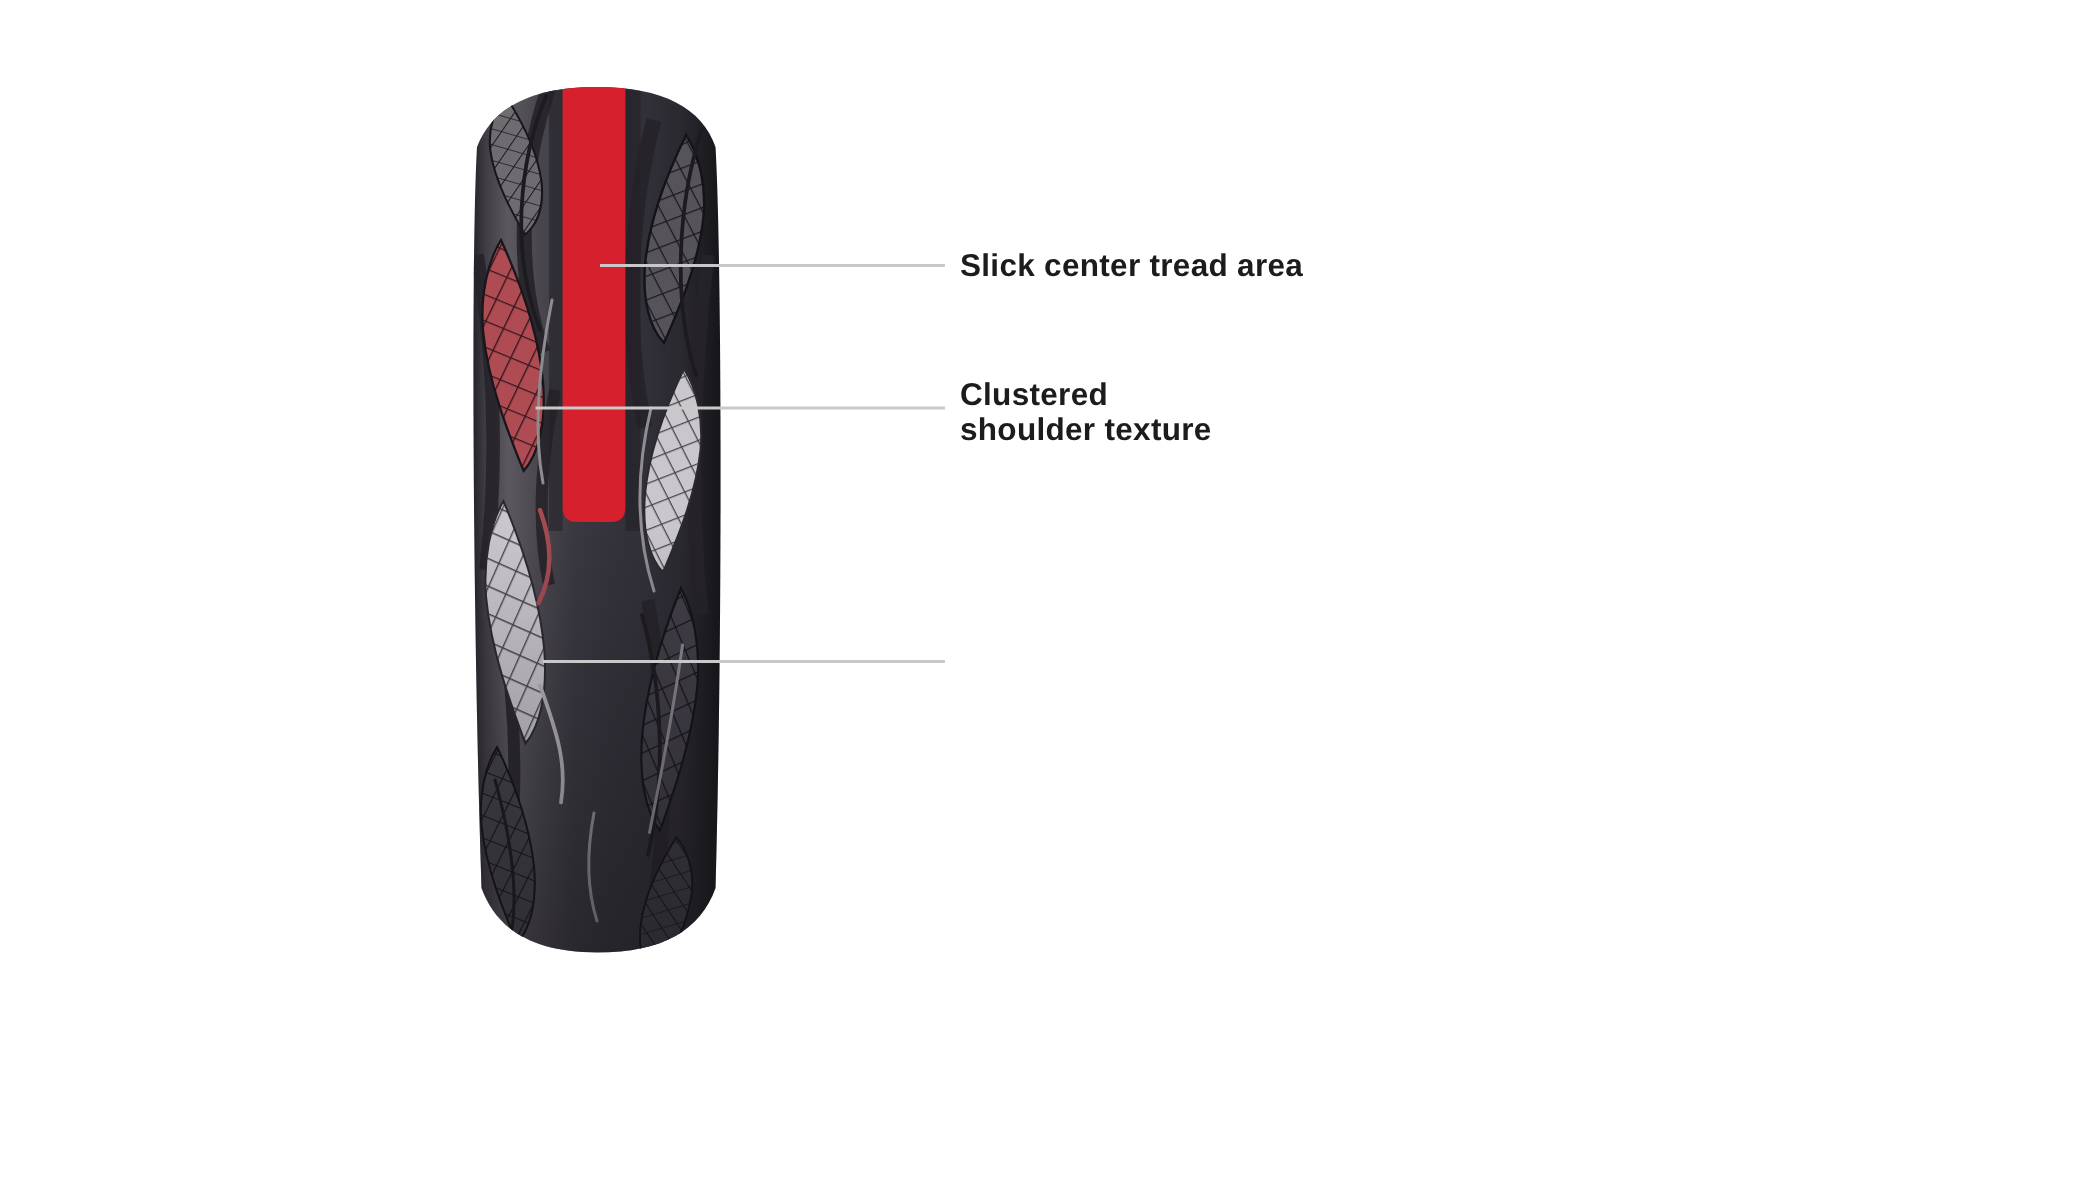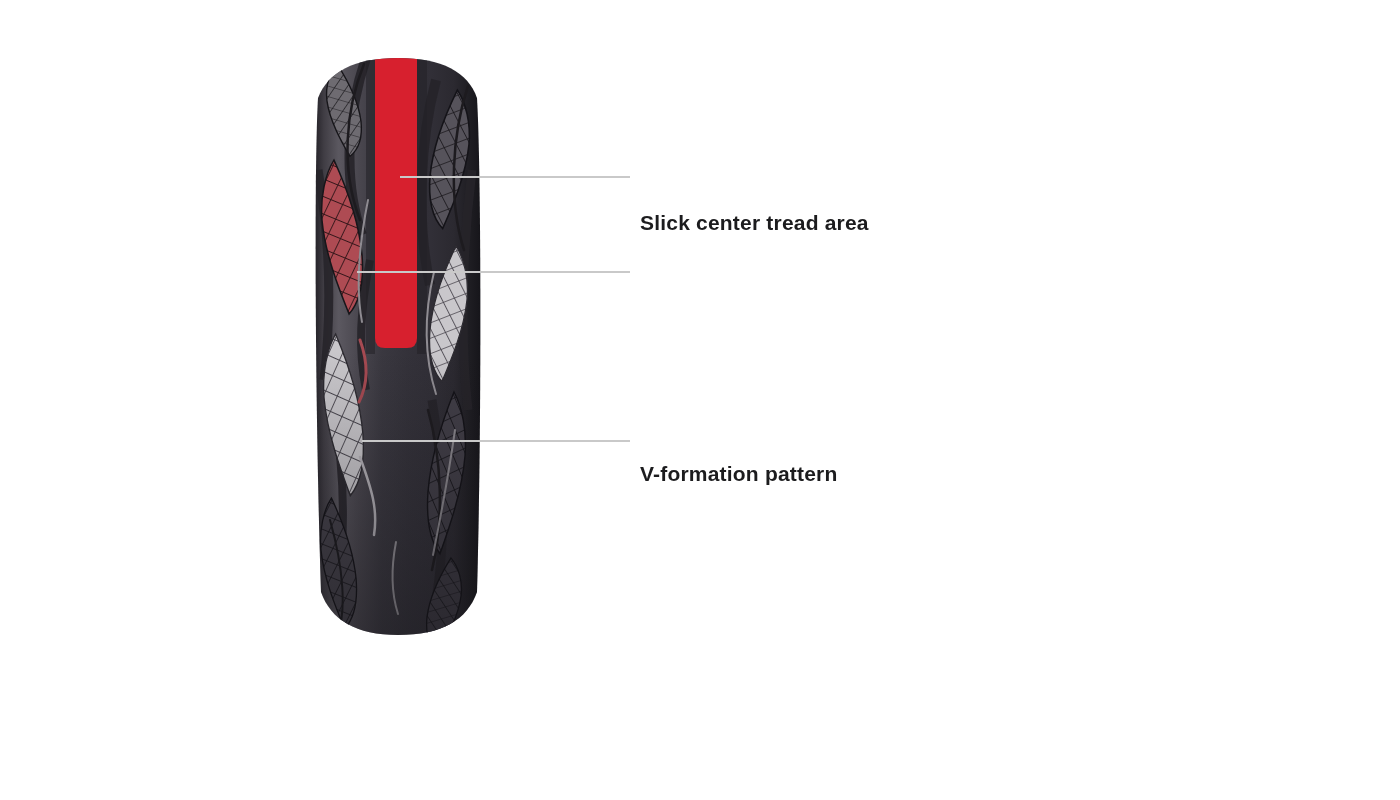--- a/index.html
+++ b/index.html
@@ -29,21 +29,21 @@
   }
   .callout {
     position: absolute;
     color: #1c1c1e;
     font-size: 21px;
     line-height: 23px;
     font-weight: 600;
     letter-spacing: 0.2px;
     white-space: nowrap;
   }
-  .callout span { display: block; margin-top: 45px; }
+  .callout span { display: block; }
 </style>
 </head>
 <body>
 
 <div class="stage">
 
   <svg class="tire-svg" viewBox="0 0 200 600" xmlns="http://www.w3.org/2000/svg" aria-hidden="true">
     <defs>
       <path id="tireOutline" d="M18,48 C28,22 54,8 98,8 C142,8 168,22 177,48
         C181,115 182,360 177,542 C167,570 142,585 98,585
@@ -171,19 +171,22 @@
       <rect x="0" y="300" width="200" height="300" fill="url(#fadeBottom)"></rect>
     </g>
   </svg>
 
   <div class="leader" style="left:400px; top:176px; width:230px;"></div>
   <div class="callout" style="left:640px; top:166px;">
     <span>Slick center tread area</span>
   </div>
 
   <div class="leader" style="left:357px; top:271px; width:273px;"></div>
+  <div class="callout" style="left:640px; top:252px;">
+    <span>Clustered</span>
+    <span>shoulder texture</span>
+  </div>
 
   <div class="leader" style="left:362px; top:440px; width:268px;"></div>
   <div class="callout" style="left:640px; top:417px;">
-    <span>V-formation pattern</span>
   </div>
 
 </div>
 
 </body></html>

